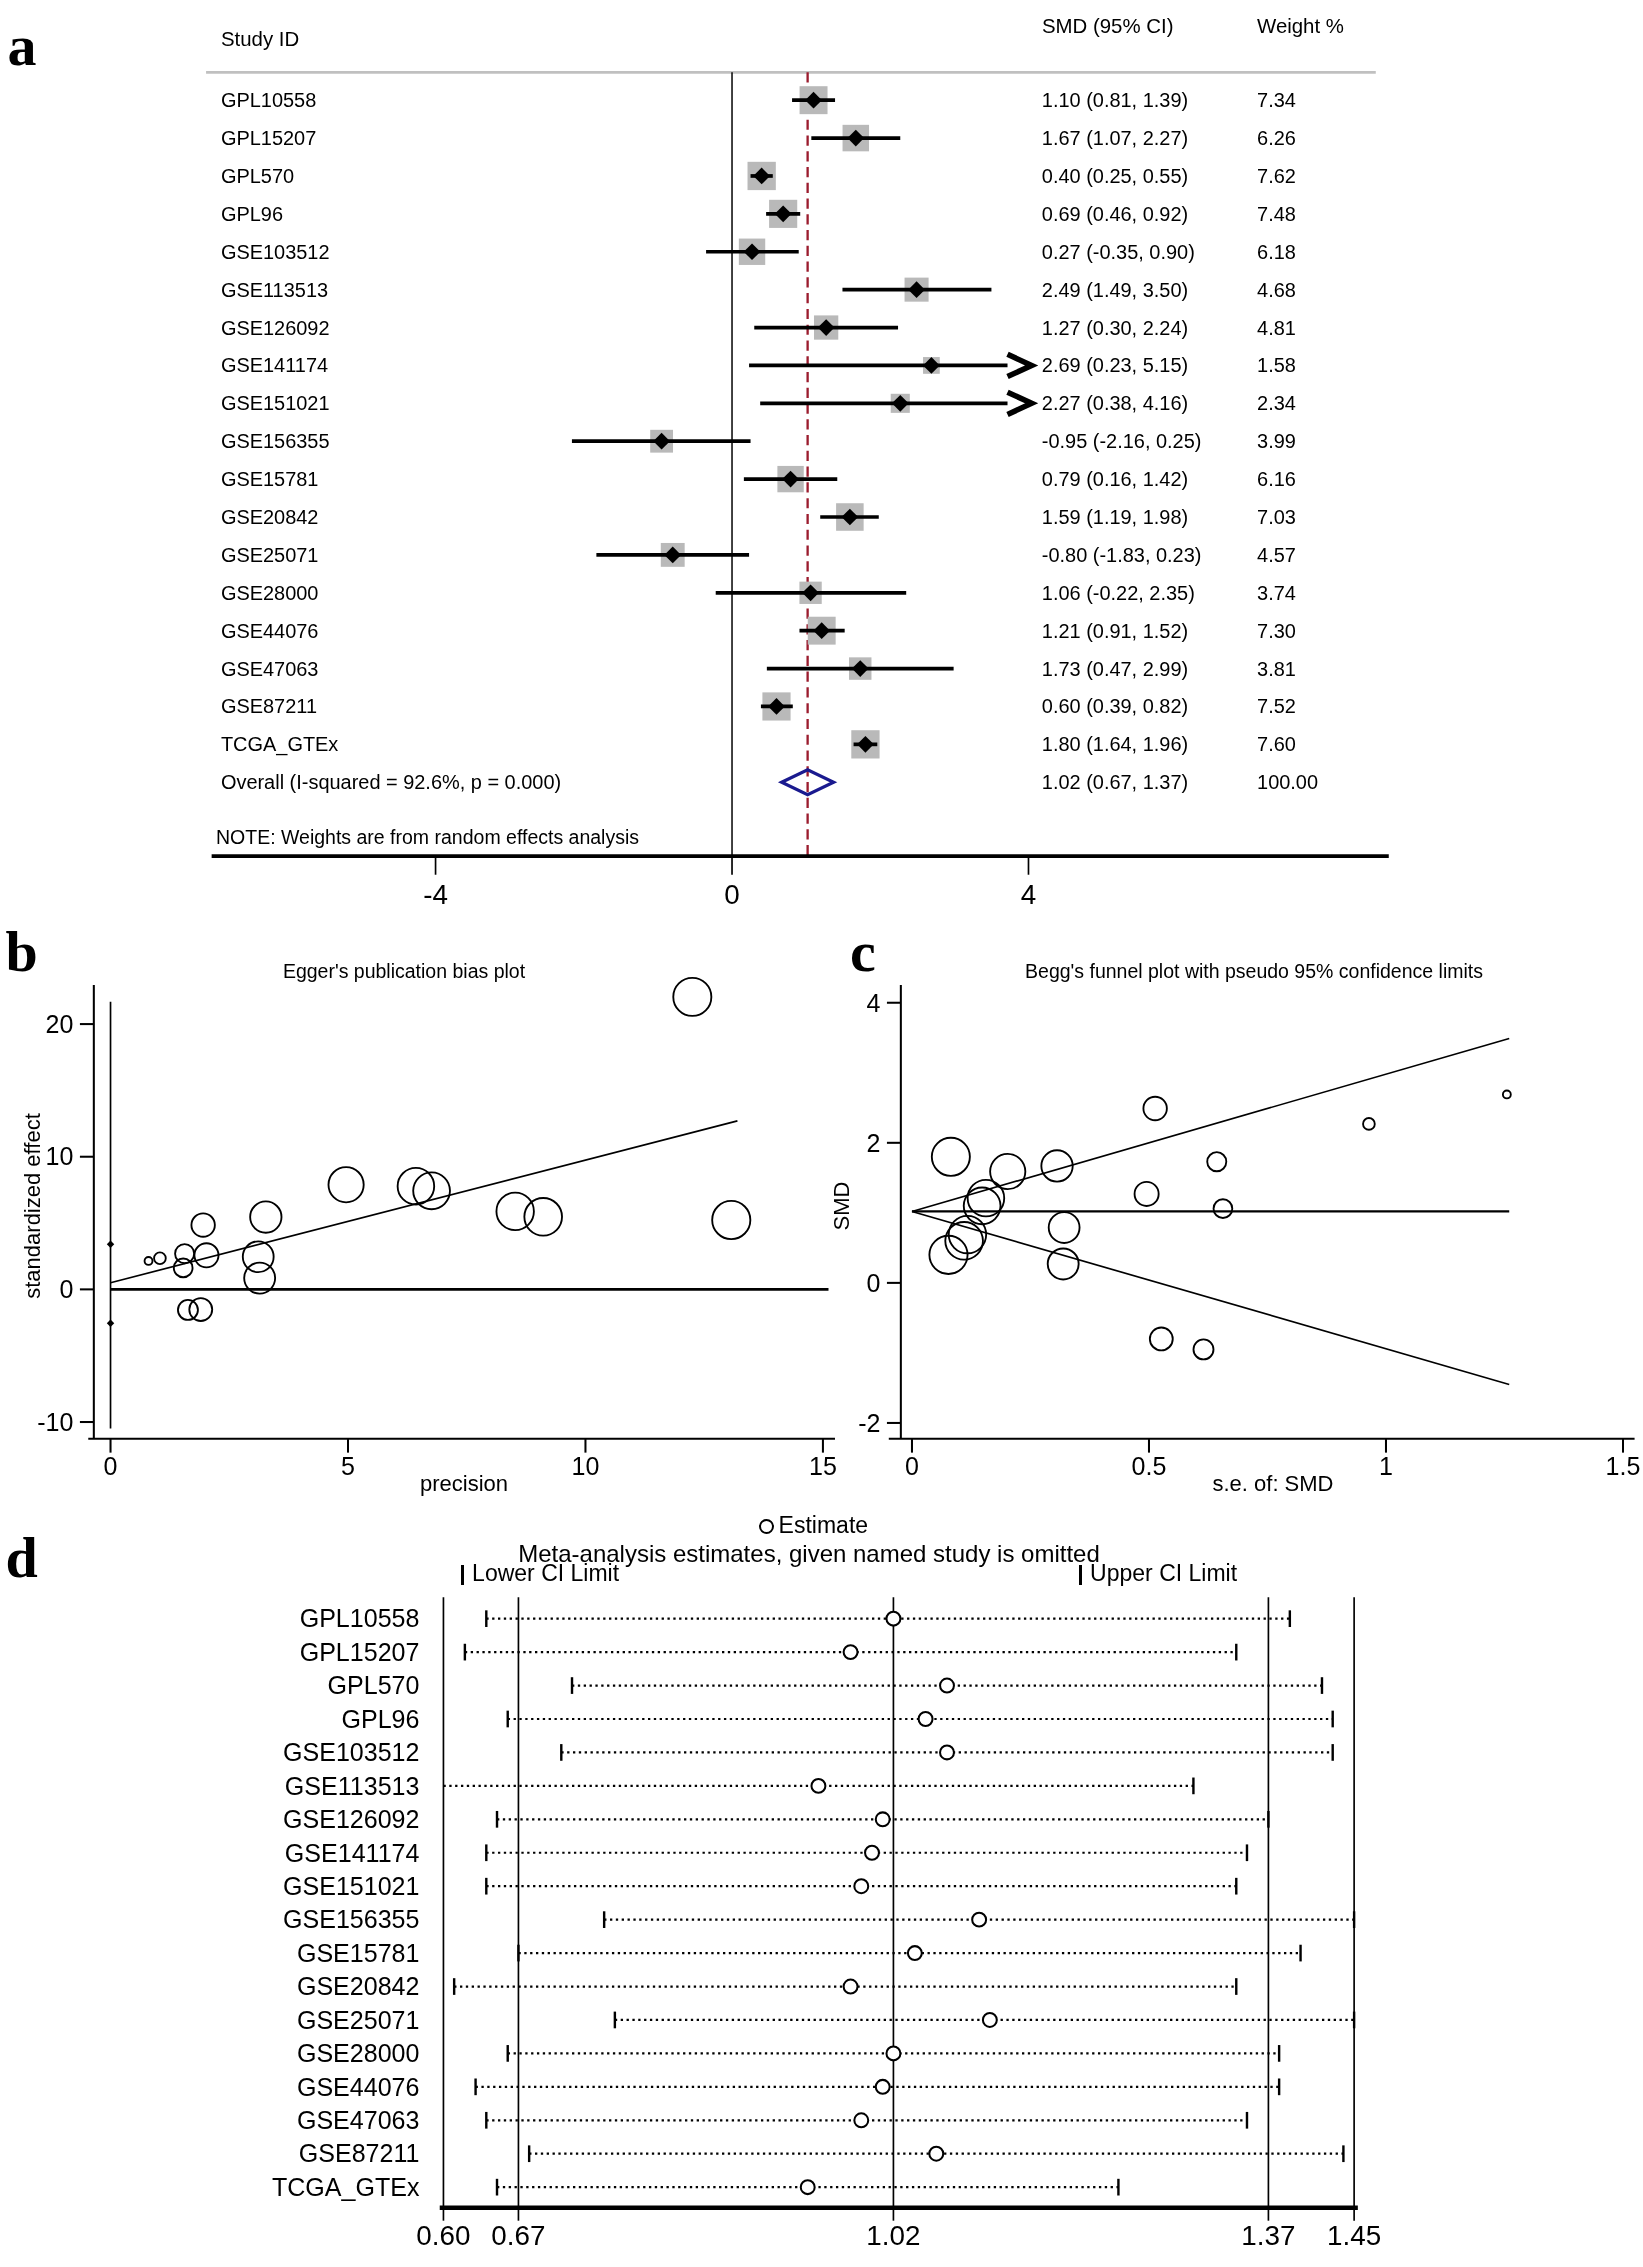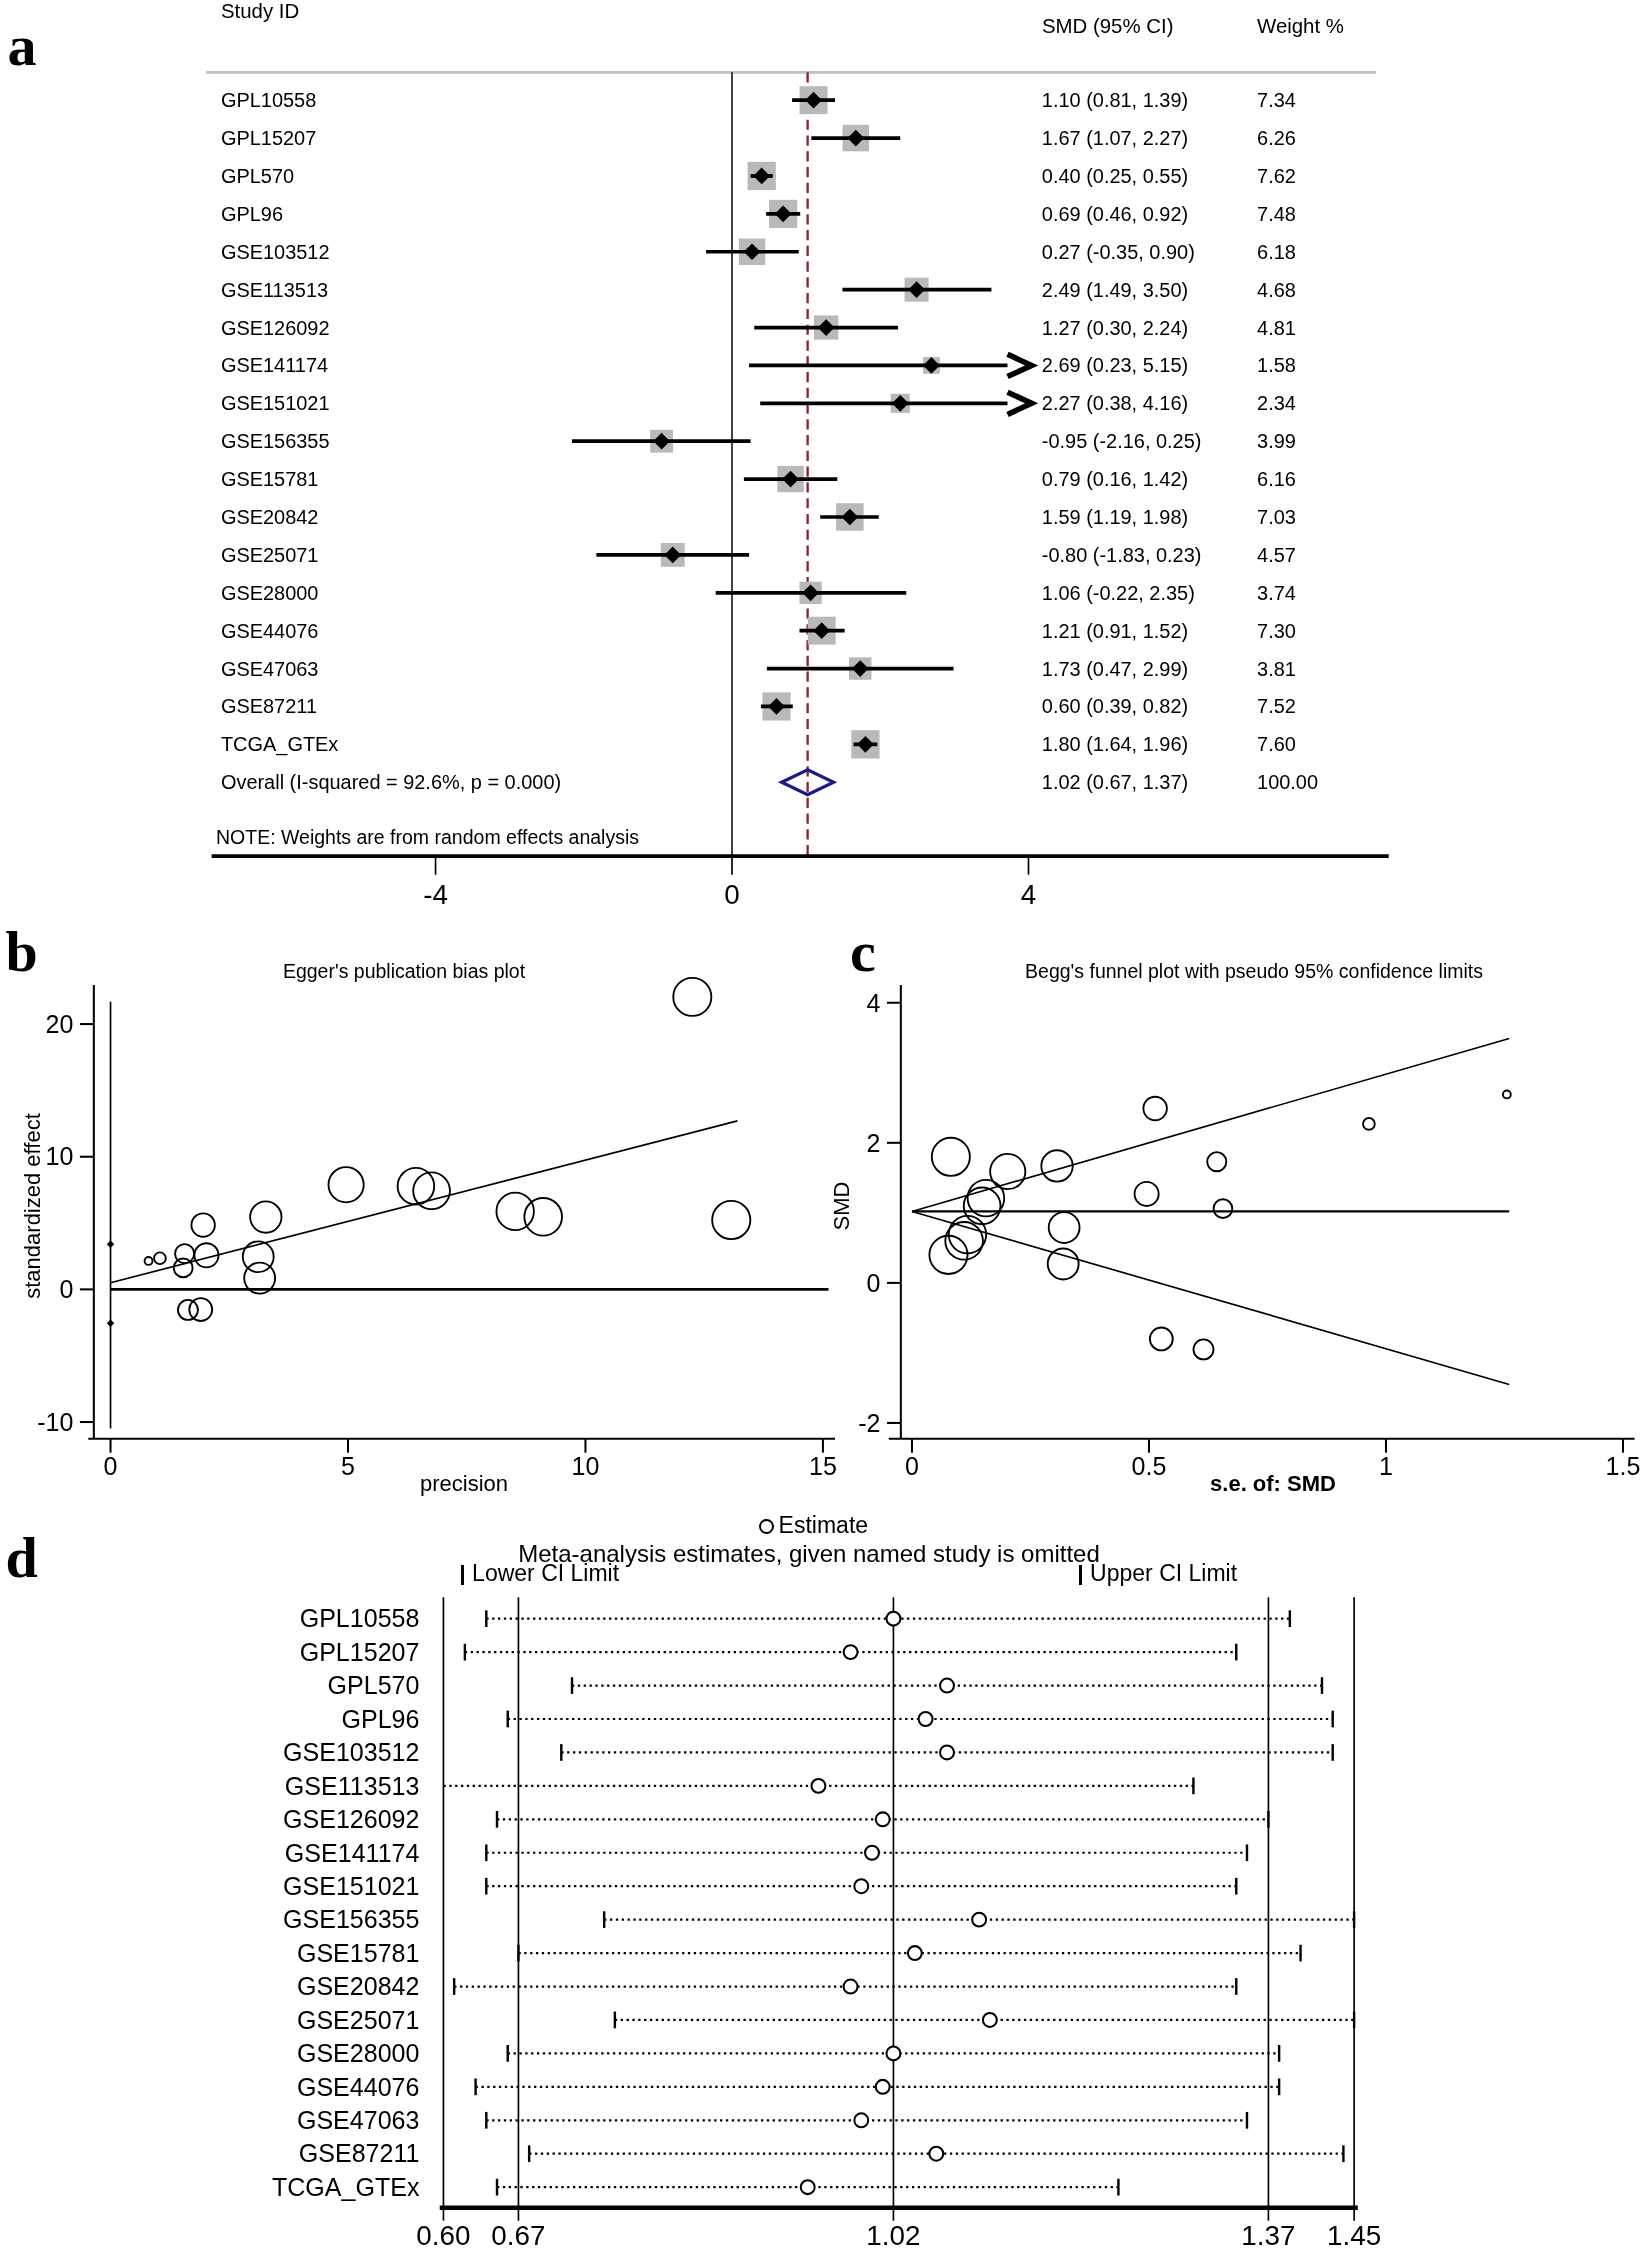--- a/index.html
+++ b/index.html
@@ -17,32 +17,32 @@
 </head>
 <body>
 
 <div id="canvas">
 
   <div class="pl" style="left:7.4px;top:16.7px;">a</div>
   <div class="pl" style="left:5.6px;top:923px;">b</div>
   <div class="pl" style="left:850px;top:923px;">c</div>
   <div class="pl" style="left:5.6px;top:1529px;">d</div>
 
-  <div class="t" style="left:221px;top:0;font-size:20.4px;">Study  ID</div>
+  <div class="t" style="left:221px;top:28px;font-size:20.4px;">Study  ID</div>
   <div class="t" style="left:1042px;top:15px;font-size:20.4px;">SMD (95% CI)</div>
   <div class="t" style="left:1257px;top:15px;font-size:20.4px;">Weight %</div>
   <div class="t" style="left:216px;top:826px;font-size:19.5px;">NOTE: Weights are from random effects analysis</div>
 
   <div class="t ctr" style="left:404px;top:960px;font-size:19.5px;">Egger's publication bias plot</div>
   <div class="t rot" style="left:33px;top:1206px;font-size:22px;">standardized effect</div>
   <div class="t ctr" style="left:464px;top:1471px;font-size:22px;">precision</div>
 
   <div class="t ctr" style="left:1254px;top:960px;font-size:19.5px;">Begg's funnel plot with pseudo 95% confidence limits</div>
   <div class="t rot" style="left:842px;top:1206px;font-size:22px;">SMD</div>
-  <div class="t ctr" style="left:1273px;top:1471px;font-size:22px;font-weight:bold;">s.e. of: SMD</div>
+  <div class="t ctr" style="left:1273px;top:1471px;font-size:22px;">s.e. of: SMD</div>
 
   <div class="t ctr" style="left:809px;top:1540px;font-size:24px;">Meta-analysis estimates, given named study is omitted</div>
   <div class="legitem" style="left:461px;top:1560px;"><span class="legbar"></span><span>Lower CI Limit</span></div>
   <div class="legitem" style="left:759px;top:1512px;"><span class="legcirc"></span><span>Estimate</span></div>
   <div class="legitem" style="left:1079px;top:1560px;"><span class="legbar"></span><span>Upper CI Limit</span></div>
 
   <svg id="fig" width="1644" height="2268" viewBox="0 0 1772 2445">
       <line x1="222" y1="78" x2="1483" y2="78" stroke="#c0c0c0" stroke-width="3"></line>
       <line x1="789" y1="78" x2="789" y2="923" stroke="#000000" stroke-width="1.6"></line>
       <line x1="870.498" y1="78" x2="870.498" y2="923" stroke="#9b1c2e" stroke-width="2.5" stroke-dasharray="11 6"></line>

